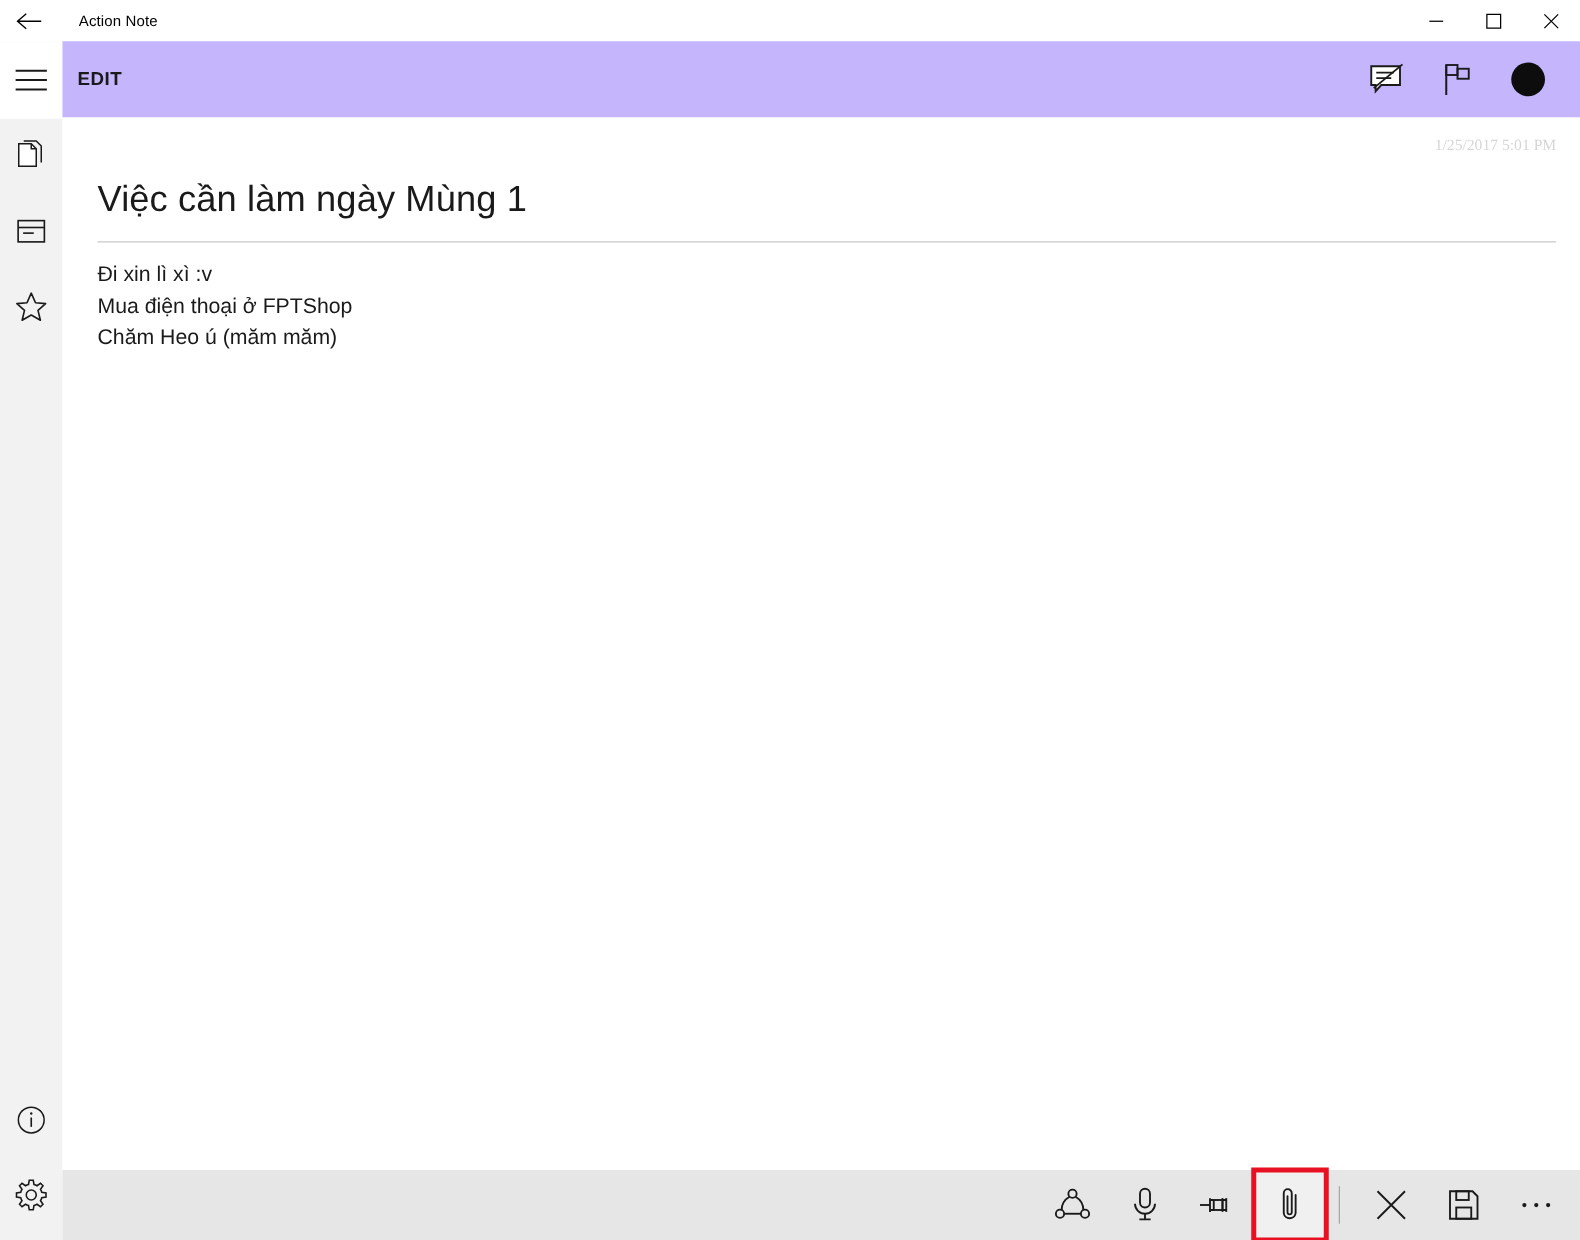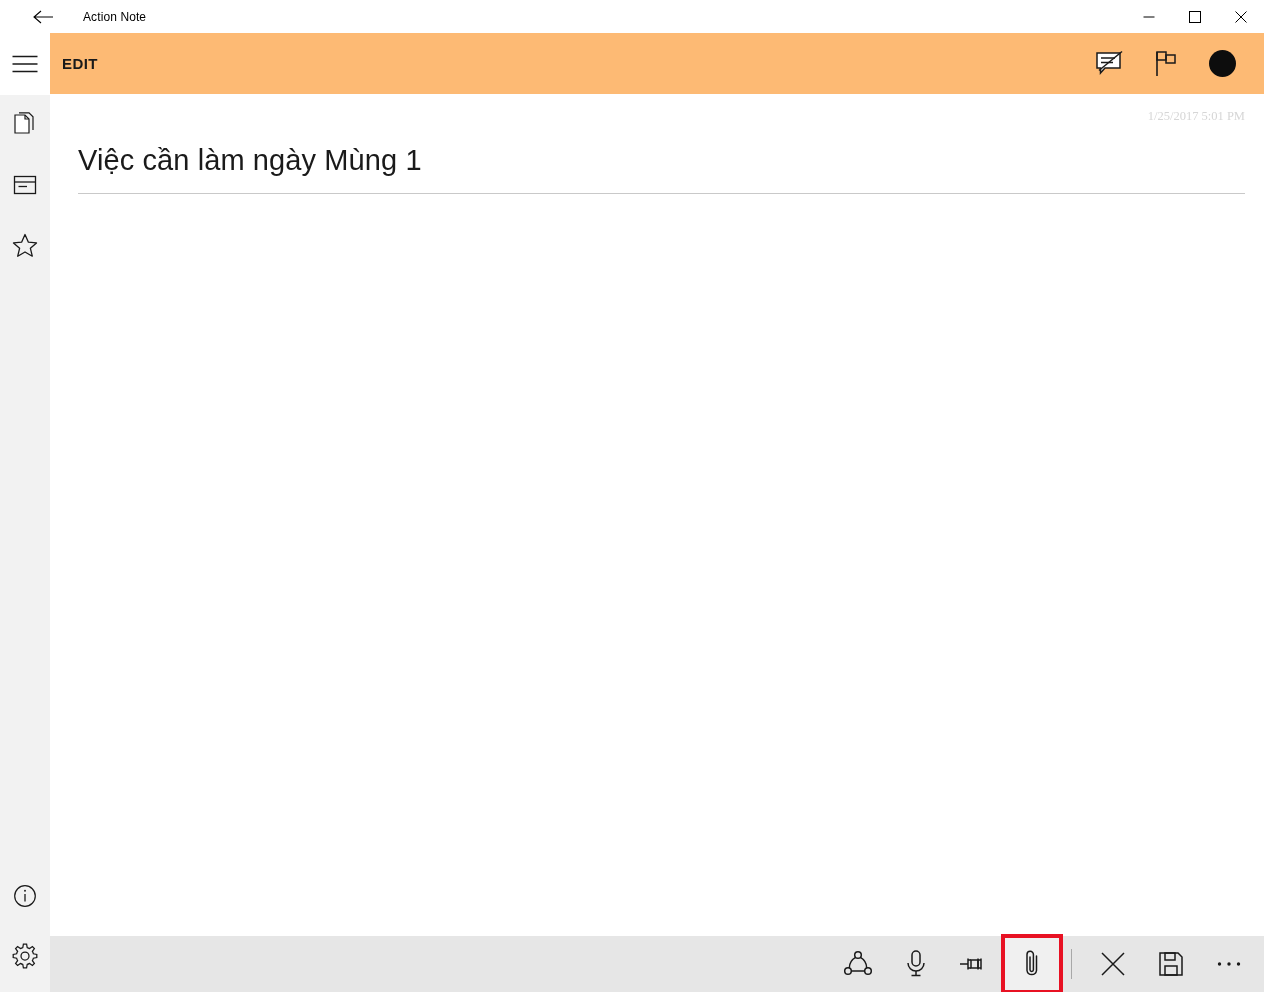--- a/index.html
+++ b/index.html
@@ -8,21 +8,21 @@
     font-family: "Liberation Sans", sans-serif;
     background: #ffffff;
     overflow: hidden;
   }
 
   
   .titlebar {
     position: absolute; top: 0; left: 0;
     width: 1264px; height: 33px;
     background: #ffffff;
-    display: flex; align-items: center; padding-left: 20px;
+    display: flex; align-items: center;
   }
   .back-btn {
     width: 46px; height: 33px;
     display: flex; align-items: center; justify-content: center;
     cursor: pointer;
   }
   .back-btn svg { display: block; }
   .app-title {
     font-size: 12px; color: #000000;
     margin-left: 17px;
@@ -58,21 +58,21 @@
     cursor: pointer;
   }
   .rail-bottom {
     position: absolute; bottom: 6px; left: 0; width: 50px;
   }
 
   
   .header {
     position: absolute; left: 50px; top: 33px;
     width: 1214px; height: 61px;
-    background: #fdba74;
+    background: #c4b5fd;
     display: flex; align-items: center;
   }
   .header-title {
     font-size: 15px; font-weight: bold; color: #1a1a1a;
     margin-left: 12px; letter-spacing: 0.4px;
   }
   .header-actions {
     margin-left: auto; display: flex; align-items: center;
     height: 61px; padding-right: 14px;
   }
@@ -281,20 +281,23 @@
     <div class="header-btn">
       <span class="color-dot"></span>
     </div>
   </div>
 </div>
 
 <div class="content">
   <div class="timestamp">1/25/2017 5:01 PM</div>
   <div class="note-title">Việc cần làm ngày Mùng 1</div>
   <div class="note-rule"></div>
+  <div class="note-body">Đi xin lì xì :v
+Mua điện thoại ở FPTShop
+Chăm Heo ú (măm măm)</div>
 </div>
 
 <div class="bottombar">
 
   <div class="bottom-btn">
     <span>
       <svg width="30" height="28" viewBox="0 0 30 28">
         <g fill="none" stroke="#1a1a1a" stroke-width="1.5">
           <circle cx="15" cy="5" r="3.3"></circle>
           <circle cx="5" cy="21" r="3.3"></circle>

